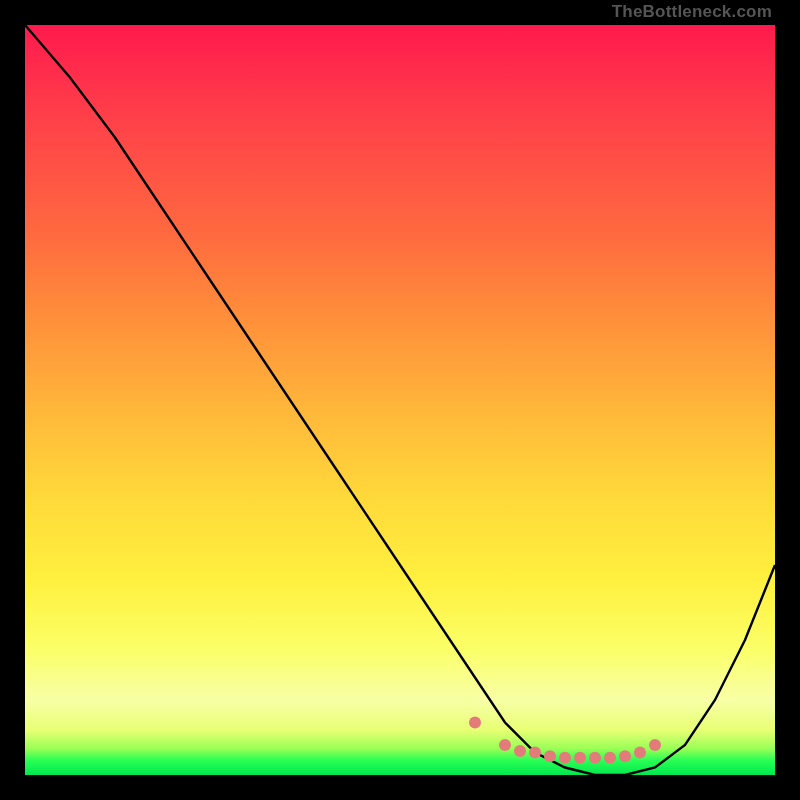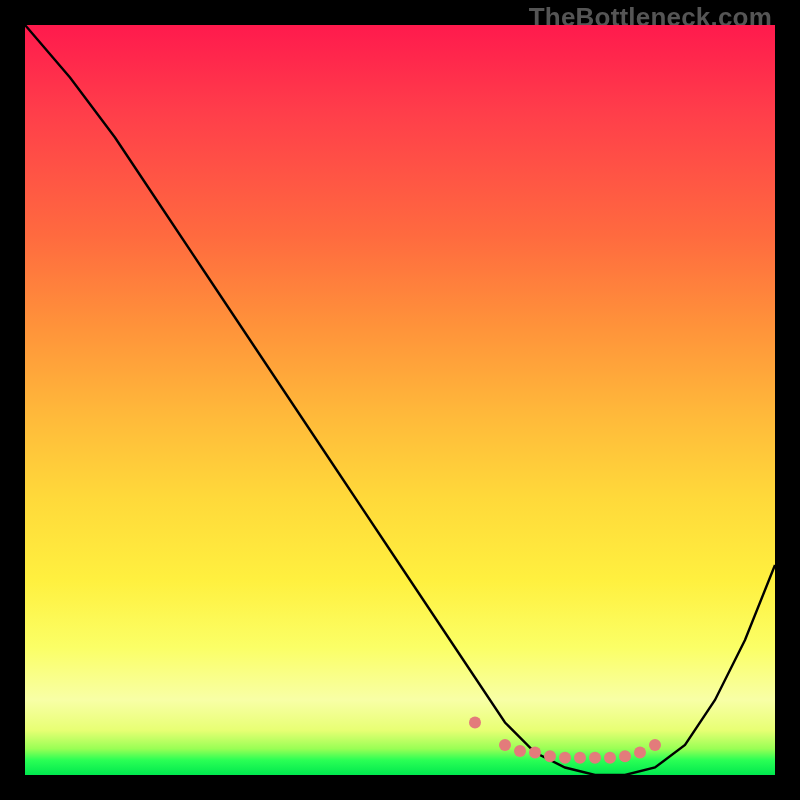--- a/index.html
+++ b/index.html
@@ -41,21 +41,21 @@
       #99ff55 96.5%,
       #2bff55 98%,
       #00e84e 100%
     );
   }
   .attribution {
     position: absolute;
     top: 2px;
     right: 28px;
     color: #555;
-    font-size: 26px;
+    font-size: 17px;
     font-weight: 600;
     letter-spacing: 0.2px;
   }
   svg.curve {
     position: absolute;
     left: 0;
     top: 0;
     width: 750px;
     height: 750px;
     pointer-events: none;

